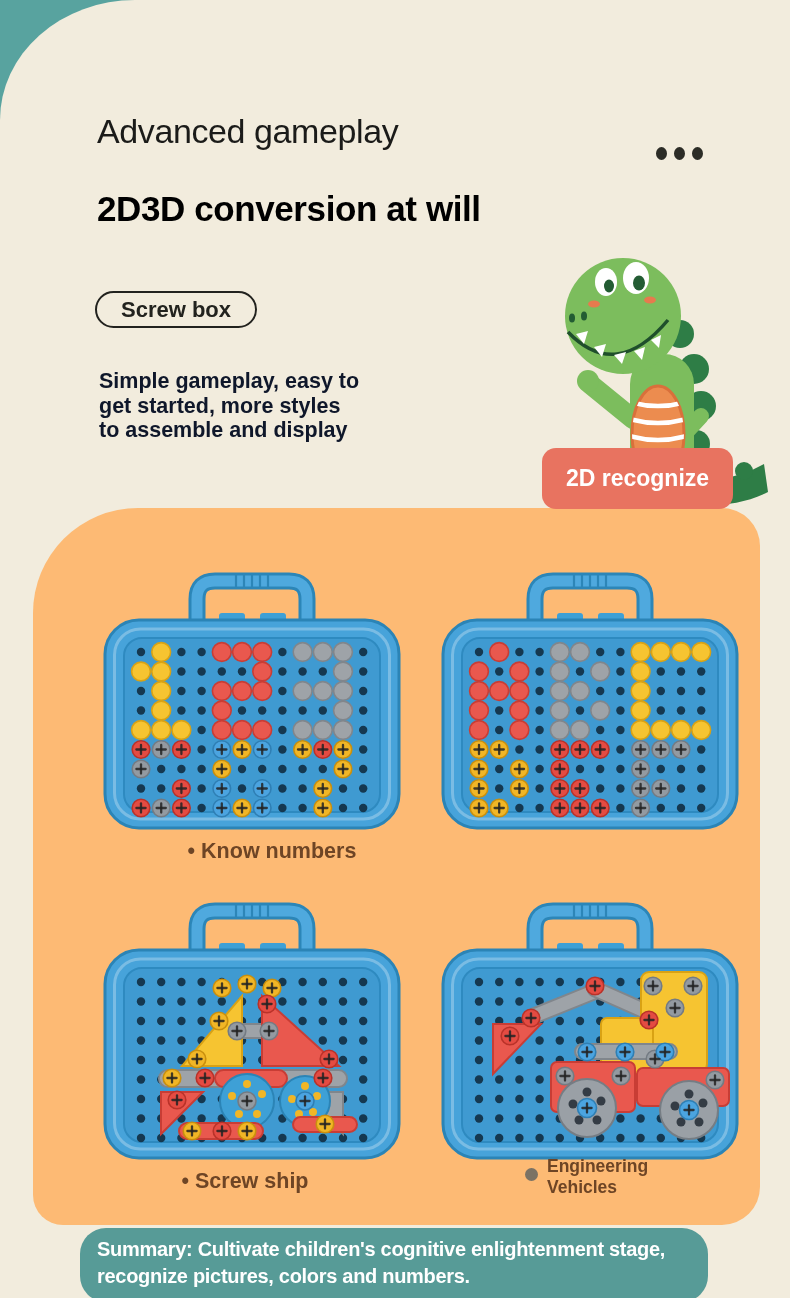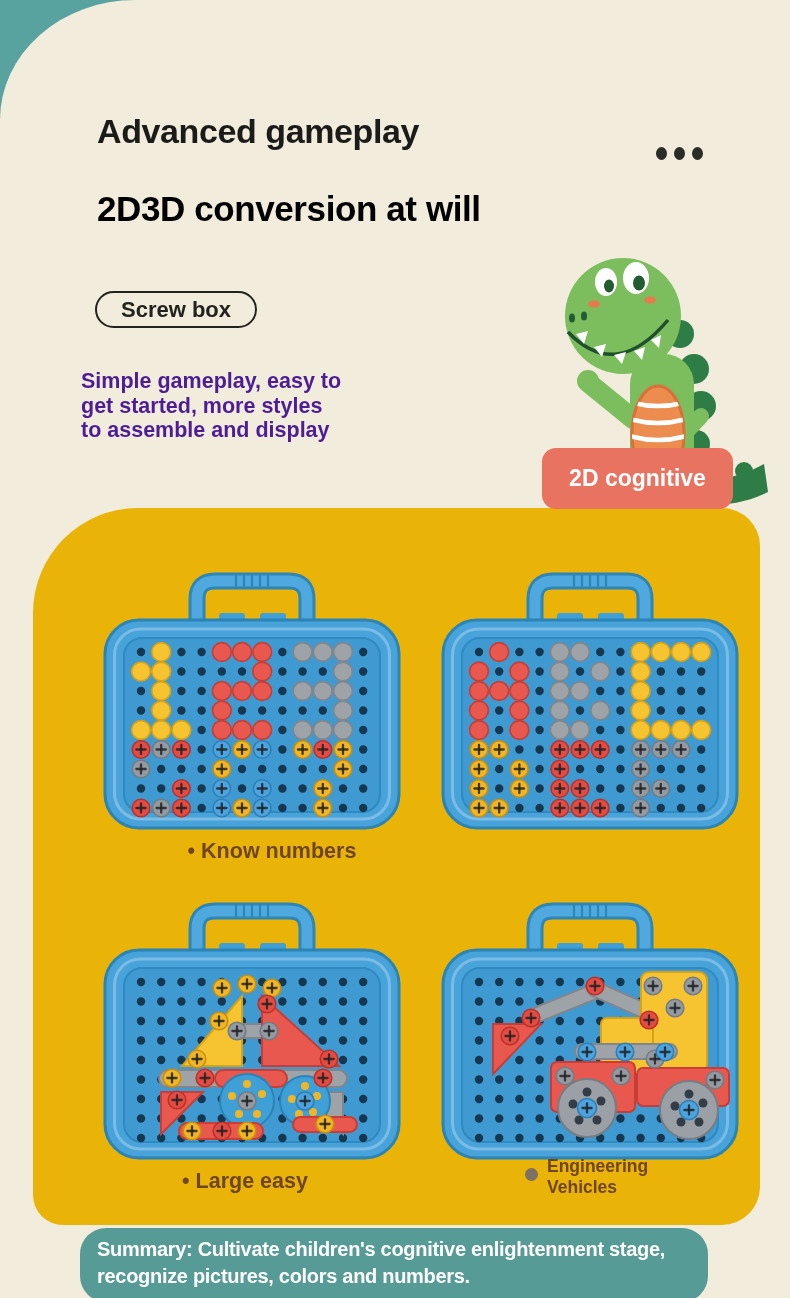--- a/index.html
+++ b/index.html
@@ -2,33 +2,33 @@
 <html><head>
 <meta charset="utf-8">
 <style>
   html,body{margin:0;padding:0;}
   body{
     width:790px;height:1298px;position:relative;overflow:hidden;
     background:#58a39f;
     font-family:"Liberation Sans", sans-serif;
   }
   .cream-bg{position:absolute;inset:0;background:#f2ecdd;border-top-left-radius:135px 120px;}
-  .h1{position:absolute;left:97px;top:112px;font-size:34px;font-weight:700;color:#1b1b19;letter-spacing:-0.4px;}
+  .h1{position:absolute;left:97px;top:112px;font-size:34px;font-weight:400;color:#1b1b19;letter-spacing:-0.4px;}
   .h2{position:absolute;left:97px;top:189px;font-size:35px;font-weight:800;color:#000000;letter-spacing:-0.4px;}
   .dots{position:absolute;left:656px;top:147px;display:flex;gap:7px;}
   .dots span{width:11px;height:13px;border-radius:50%;background:#2c2c26;display:block;}
   .pill{position:absolute;left:95px;top:291px;width:162px;height:37px;box-sizing:border-box;
         border:2.5px solid #22221e;border-radius:20px;display:flex;align-items:center;justify-content:center;
         font-size:22px;font-weight:600;color:#22221e;}
-  .desc{position:absolute;left:81px;top:369px;font-size:21.5px;font-weight:700;line-height:24.5px;
-        color:#4c1d95;white-space:pre-line;}
+  .desc{position:absolute;left:99px;top:369px;font-size:21.5px;font-weight:700;line-height:24.5px;
+        color:#0f172a;white-space:pre-line;}
   .badge{position:absolute;left:542px;top:448px;width:191px;height:61px;background:#e87360;border-radius:14px;
          display:flex;align-items:center;justify-content:center;color:#ffffff;font-size:23px;font-weight:800;z-index:3;}
   .dino{position:absolute;left:538px;top:234px;z-index:1;}
-  .card{position:absolute;left:33px;top:508px;width:727px;height:717px;background:#eab308;
+  .card{position:absolute;left:33px;top:508px;width:727px;height:717px;background:#fdba74;
         border-radius:105px 38px 38px 30px;z-index:2;}
   .toy{position:absolute;width:310px;height:265px;}
   #toy1{left:64px;top:58px;}  #toy2{left:402px;top:58px;}
   #toy3{left:64px;top:388px;} #toy4{left:402px;top:388px;}
   .caption{position:absolute;width:310px;text-align:center;font-size:21.5px;font-weight:700;color:#6e4525;white-space:pre-line;}
   #cap1{left:84px;top:331px;} #cap2{left:382px;top:331px;} #cap3{left:57px;top:661px;}
   .cap4{position:absolute;left:492px;top:648px;display:flex;gap:9px;text-align:left;width:auto;}
   .cap4 .bdot{width:13px;height:13px;border-radius:50%;background:#7b7264;margin-top:12px;flex:none;}
   .cap4 .ctext{font-size:17.5px;font-weight:700;line-height:21px;color:#6e4525;white-space:pre-line;}
   .summary{position:absolute;left:80px;top:1228px;width:628px;box-sizing:border-box;background:#579b97;
@@ -109,21 +109,21 @@
     <g fill="#ffffff">
       <polygon points="38,100 50,97 46,110"></polygon>
       <polygon points="56,113 68,110 64,123"></polygon>
       <polygon points="76,121 88,118 84,130"></polygon>
       <polygon points="96,117 107,113 104,126"></polygon>
       <polygon points="113,106 123,101 121,114"></polygon>
     </g>
   </g>
 </svg>
 
-<div class="badge">2D cognitive</div>
+<div class="badge">2D recognize</div>
 
 <div class="card">
 
   <svg id="toy1" class="toy toy-svg" viewBox="0 0 310 265">
     <g>
         <path d="M100,56 L100,33 Q100,15 118,15 L192,15 Q210,15 210,33 L210,56" fill="none" stroke="#2c86b8" stroke-width="17" stroke-linecap="round"></path>
         <path d="M100,56 L100,33 Q100,15 118,15 L192,15 Q210,15 210,33 L210,56" fill="none" stroke="#4fa9de" stroke-width="11" stroke-linecap="round"></path>
         <line x1="139" y1="8.5" x2="139" y2="21.5" stroke="#2c86b8" stroke-width="2.2"></line>
         <line x1="147" y1="8.5" x2="147" y2="21.5" stroke="#2c86b8" stroke-width="2.2"></line>
         <line x1="155" y1="8.5" x2="155" y2="21.5" stroke="#2c86b8" stroke-width="2.2"></line>
@@ -974,21 +974,21 @@
         <line x1="125.4" y1="180" x2="134.6" y2="180" stroke="rgba(35,35,35,.85)" stroke-width="2.3" stroke-linecap="round"></line>
         <line x1="130" y1="175.4" x2="130" y2="184.6" stroke="rgba(35,35,35,.85)" stroke-width="2.3" stroke-linecap="round"></line>
         <line x1="181.4" y1="180" x2="190.6" y2="180" stroke="rgba(35,35,35,.85)" stroke-width="2.3" stroke-linecap="round"></line>
         <line x1="186" y1="175.4" x2="186" y2="184.6" stroke="rgba(35,35,35,.85)" stroke-width="2.3" stroke-linecap="round"></line>
         <line x1="275.4" y1="184" x2="284.6" y2="184" stroke="rgba(35,35,35,.85)" stroke-width="2.3" stroke-linecap="round"></line>
         <line x1="280" y1="179.4" x2="280" y2="188.6" stroke="rgba(35,35,35,.85)" stroke-width="2.3" stroke-linecap="round"></line>
       </g>
   </svg>
 
   <div id="cap1" class="caption">• Know numbers</div>
-  <div id="cap3" class="caption">• Large easy</div>
+  <div id="cap3" class="caption">• Screw ship</div>
   <div class="cap4">
     <span class="bdot"></span>
     <span class="ctext">Engineering
 Vehicles</span>
   </div>
 </div>
 
 <div class="summary">Summary: Cultivate children's cognitive enlightenment stage,
 recognize pictures, colors and numbers.</div>
 

